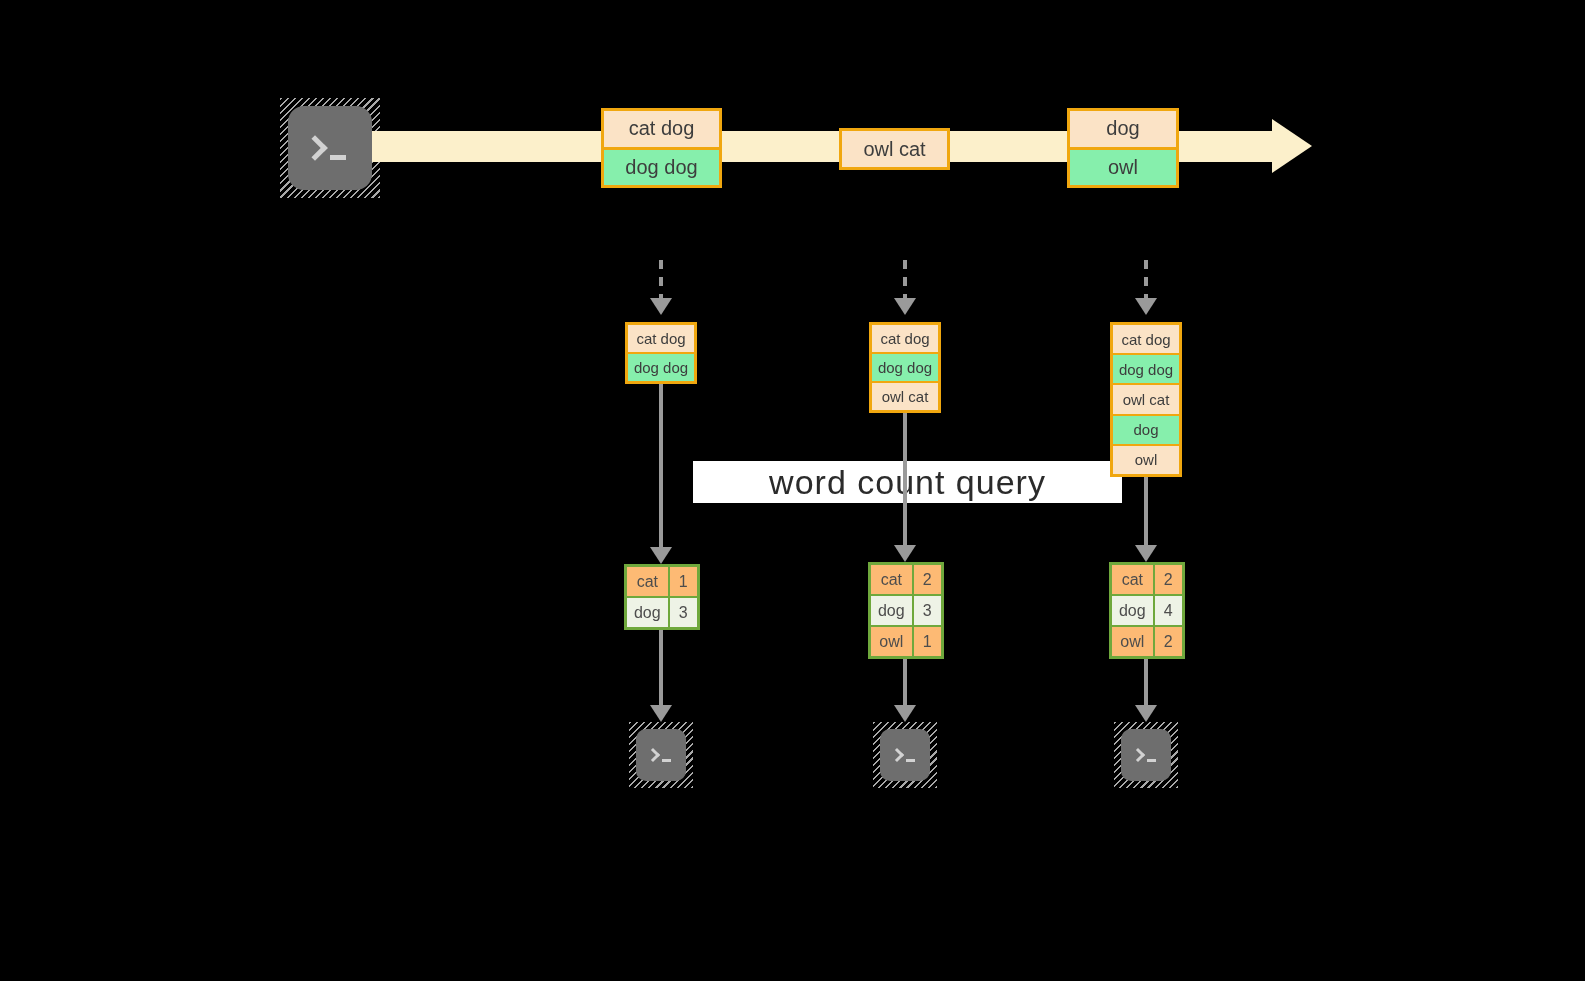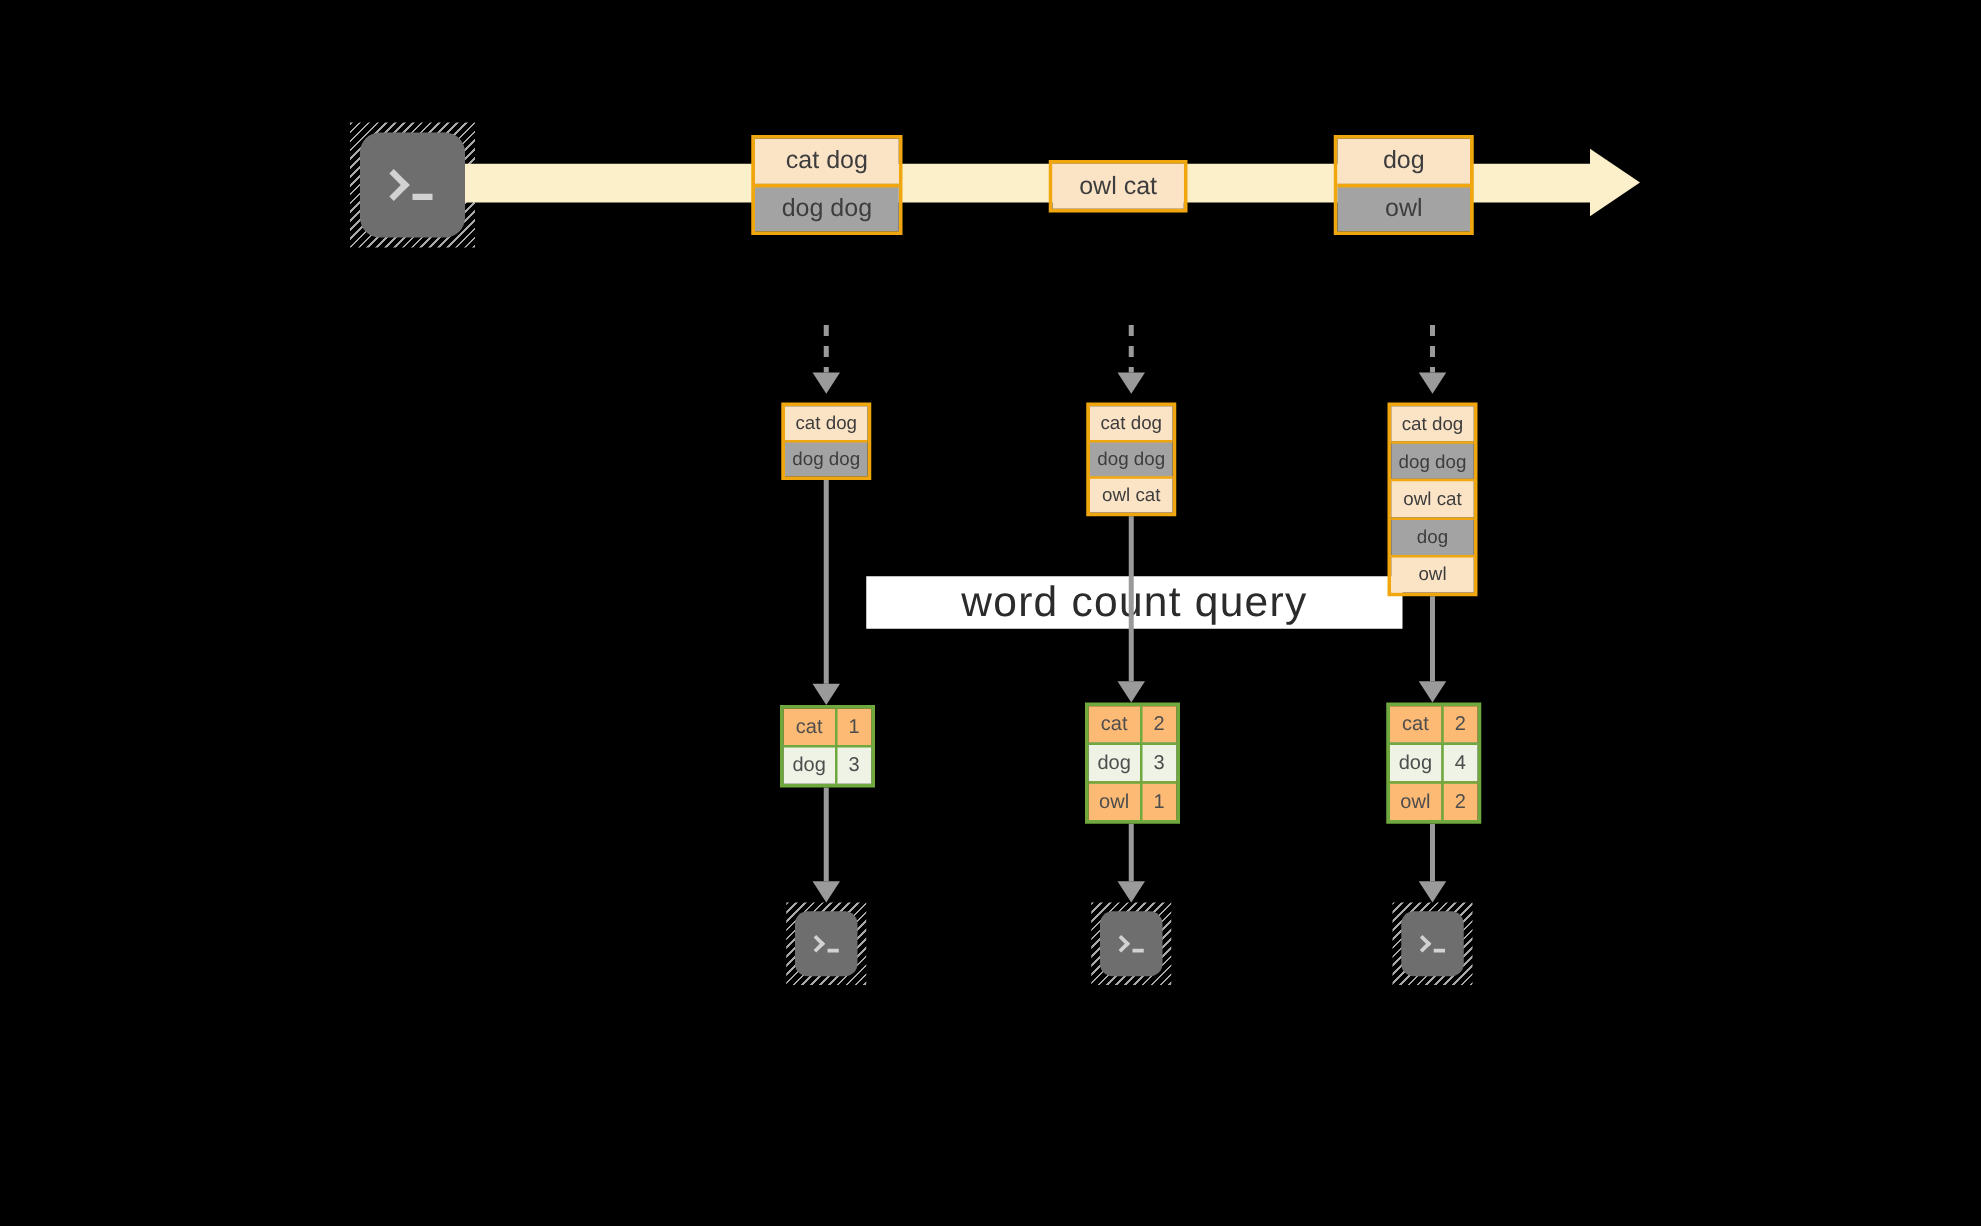--- a/index.html
+++ b/index.html
@@ -42,21 +42,21 @@
   }
   .obox .row {
     flex:1; display:flex; align-items:center; justify-content:center;
     color:#3d3d3d; white-space:nowrap;
   }
   .ebox .row { font-size:20px; }
   .ebox .row + .row { border-top:3px solid #f0a70f; }
   .sbox .row { font-size:15px; }
   .sbox .row + .row { border-top:2px solid #f0a70f; }
   .peach { background:#fbe3c6; }
-  .cream { background:#a3a3a3; }
+  .cream { background:#86efac; }
 
   
   .vline { position:absolute; width:4px; background:#9a9a9a; z-index:2; }
   .vdash {
     position:absolute; width:4px; z-index:2;
     background:repeating-linear-gradient(180deg,#9a9a9a 0 9px,transparent 9px 17px);
   }
   .ahead {
     position:absolute; width:0; height:0; z-index:2;
     border-left:11px solid transparent; border-right:11px solid transparent;

